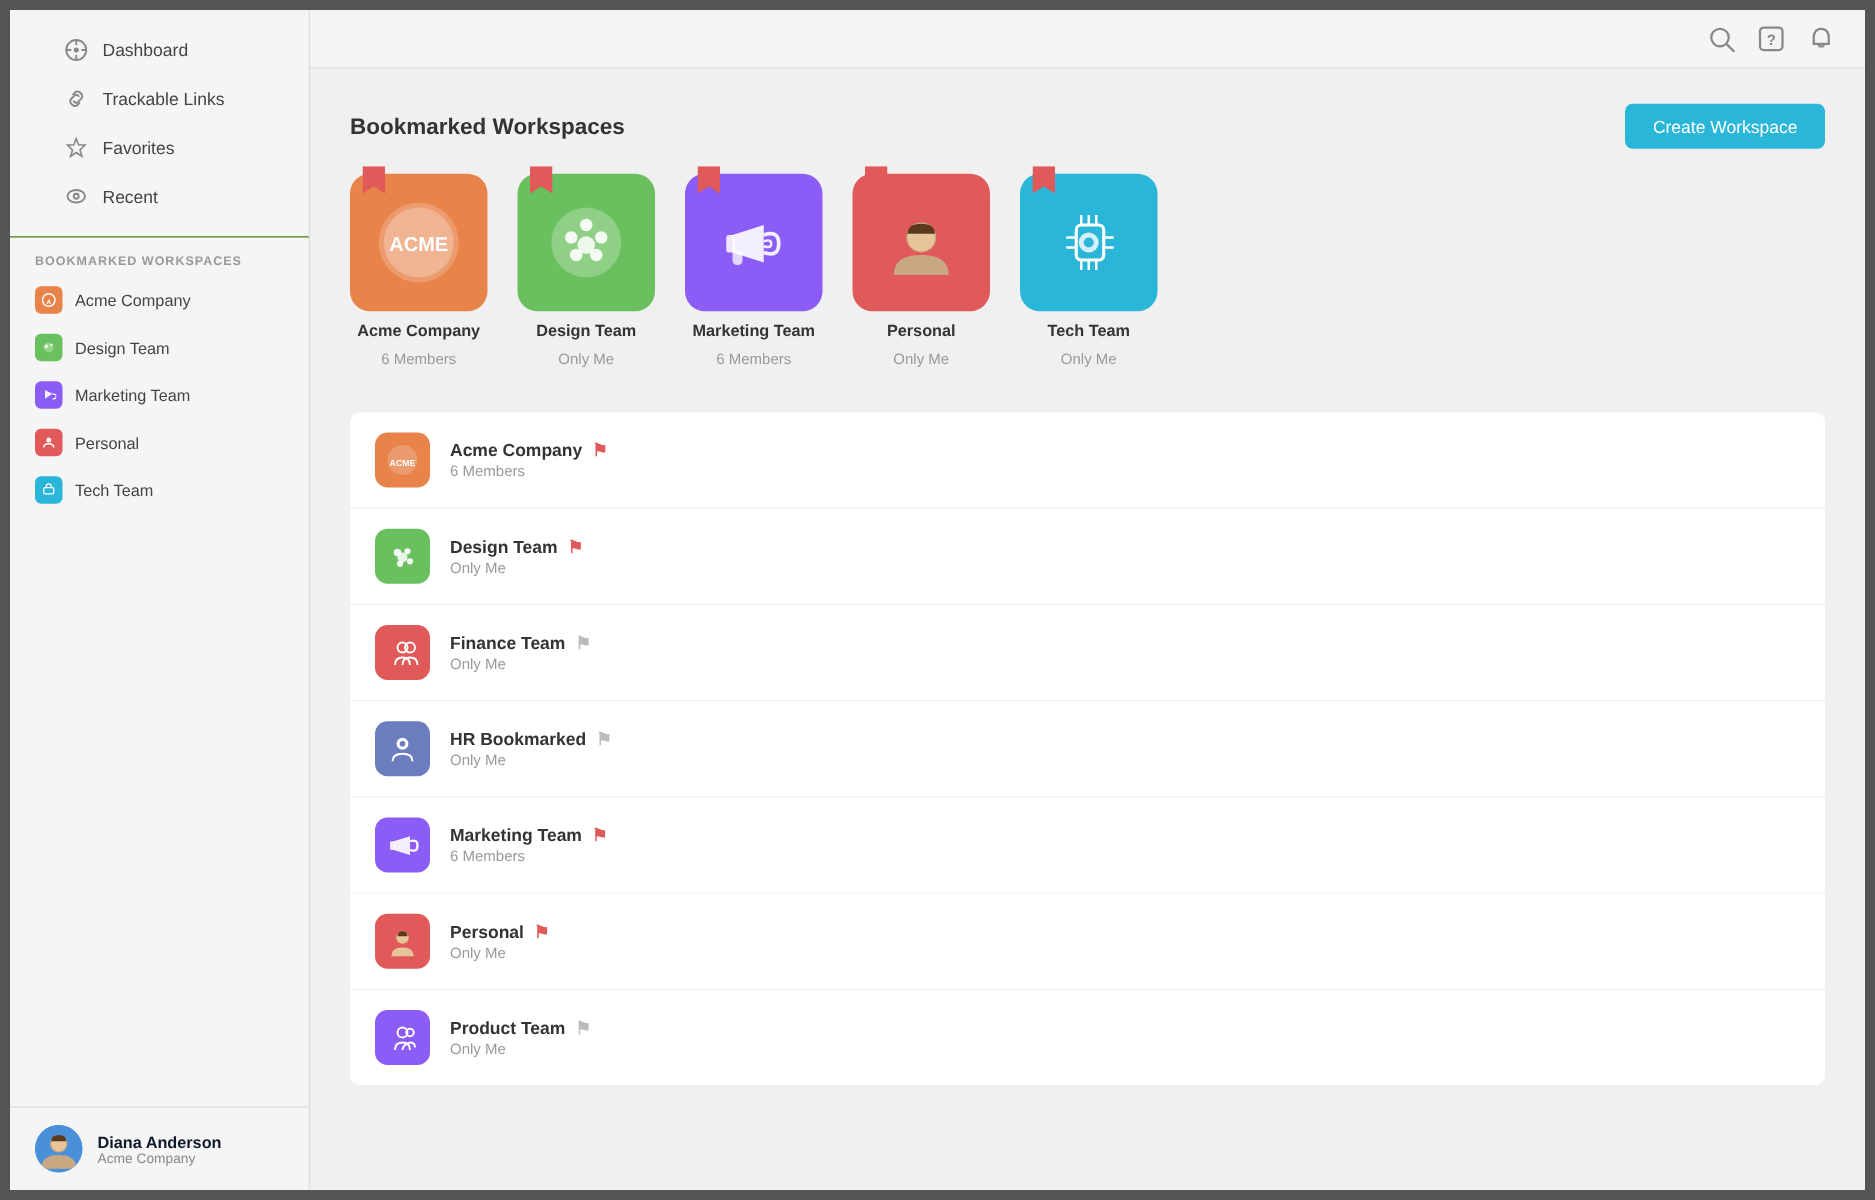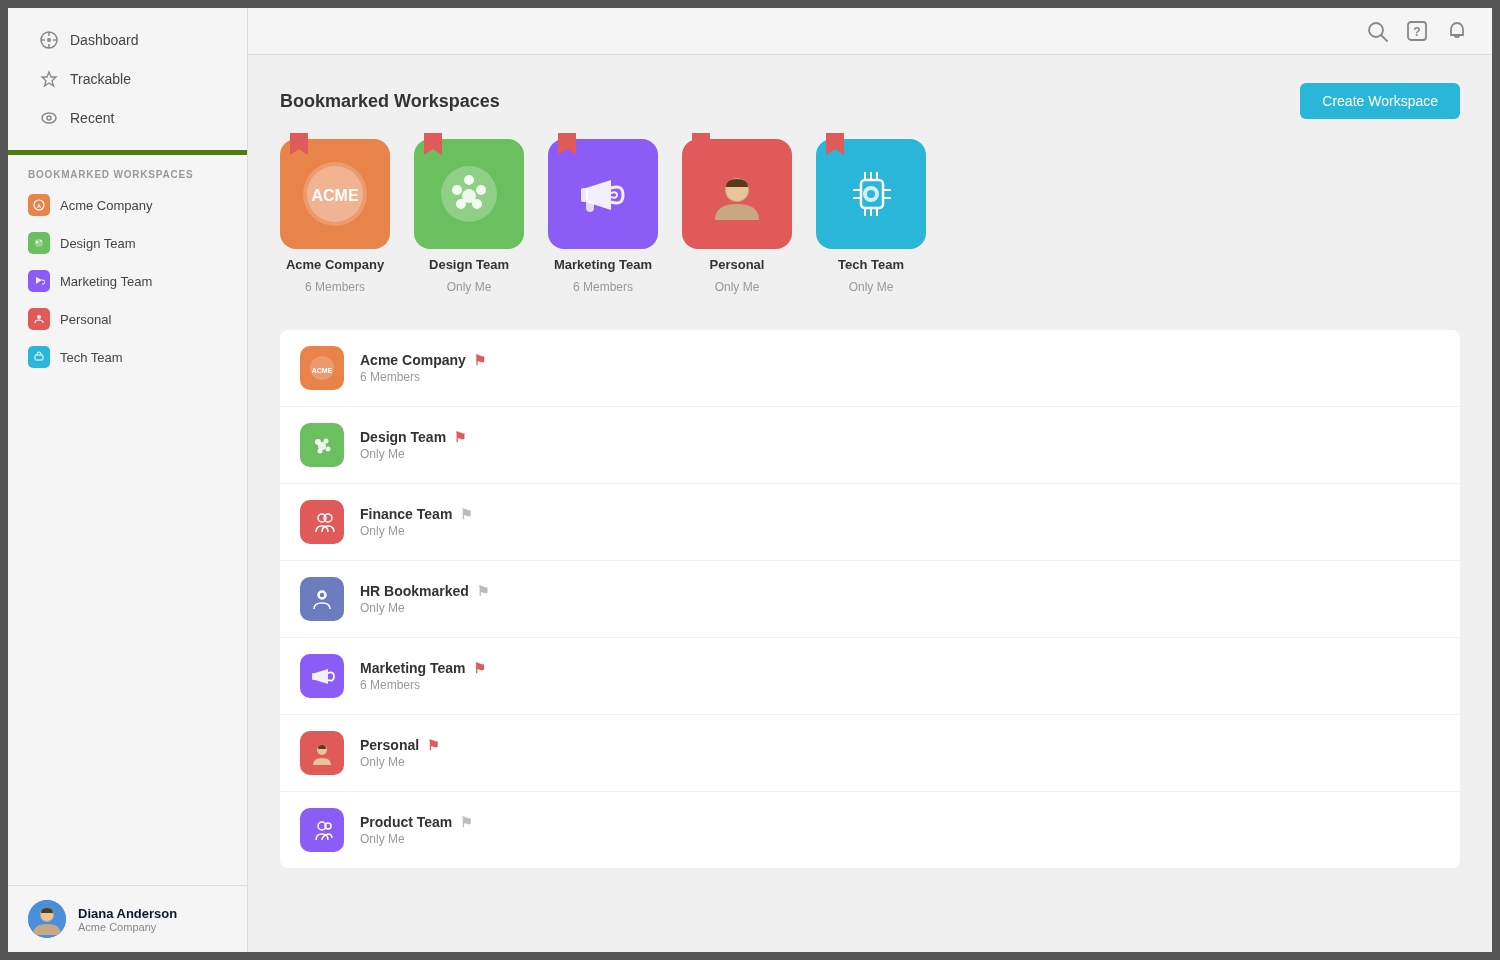--- a/index.html
+++ b/index.html
@@ -6,21 +6,21 @@
     body { font-family: -apple-system, BlinkMacSystemFont, 'Segoe UI', sans-serif; background: #e8e8e8; display: flex; height: 960px; width: 1500px; overflow: hidden; }
 
     
     .app-frame { display: flex; width: 100%; height: 100%; border: 8px solid #555; background: #f0f0f0; }
 
     
     .sidebar { width: 240px; min-width: 240px; background: #f5f5f5; border-right: 1px solid #ddd; display: flex; flex-direction: column; height: 100%; }
     .sidebar-logo { padding: 18px 20px; display: flex; align-items: center; gap: 8px; border-bottom: 1px solid #ddd; }
     .logo-icon { width: 36px; height: 36px; }
 
-    .sidebar-nav { padding: 12px 4px; border-bottom: 5px solid #4d7c0f; }
+    .sidebar-nav { padding: 12px 16px; border-bottom: 1px solid #4d7c0f; }
     .nav-item { display: flex; align-items: center; gap: 12px; padding: 10px 20px; cursor: pointer; font-size: 14px; color: #444; border-radius: 4px; margin: 1px 8px; }
     .nav-item.active { background: #fff; border: 2px solid #e05a5a; border-radius: 6px; font-weight: 500; }
     .nav-icon { width: 18px; height: 18px; flex-shrink: 0; }
 
     .sidebar-section-title { padding: 14px 20px 6px; font-size: 10px; color: #999; font-weight: 600; letter-spacing: 0.8px; text-transform: uppercase; }
 
     .bookmarked-item { display: flex; align-items: center; gap: 10px; padding: 8px 20px; cursor: pointer; font-size: 13px; color: #444; }
     .ws-dot { width: 22px; height: 22px; border-radius: 5px; flex-shrink: 0; display: flex; align-items: center; justify-content: center; font-size: 8px; color: white; font-weight: 700; }
 
     .sidebar-footer { margin-top: auto; border-top: 1px solid #ddd; padding: 14px 20px; display: flex; align-items: center; gap: 12px; }
@@ -75,26 +75,33 @@
           <circle cx="9" cy="9" r="2" fill="#888"></circle>
           <line x1="9" y1="1" x2="9" y2="5" stroke="#888" stroke-width="1.5"></line>
           <line x1="9" y1="13" x2="9" y2="17" stroke="#888" stroke-width="1.5"></line>
           <line x1="1" y1="9" x2="5" y2="9" stroke="#888" stroke-width="1.5"></line>
           <line x1="13" y1="9" x2="17" y2="9" stroke="#888" stroke-width="1.5"></line>
         </svg>
         <span>Dashboard</span>
       </div>
 
 
+      <div class="nav-item">
+        <svg class="nav-icon" viewBox="0 0 18 18" fill="none">
+          <path d="M7 11C7.5 11.9 8.7 12.5 10 12L13 9C14.1 7.9 14.1 6.1 13 5L12 4C10.9 2.9 9.1 2.9 8 4L6.5 5.5" stroke="#888" stroke-width="1.5" stroke-linecap="round"></path>
+          <path d="M11 7C10.5 6.1 9.3 5.5 8 6L5 9C3.9 10.1 3.9 11.9 5 13L6 14C7.1 15.1 8.9 15.1 10 14L11.5 12.5" stroke="#888" stroke-width="1.5" stroke-linecap="round"></path>
+        </svg>
+        <span>Trackable Links</span>
+      </div>
 
       <div class="nav-item">
         <svg class="nav-icon" viewBox="0 0 18 18" fill="none">
           <polygon points="9,2 11,7 16,7 12,11 13.5,16 9,13 4.5,16 6,11 2,7 7,7" stroke="#888" stroke-width="1.3" fill="none"></polygon>
         </svg>
-        <span>Trackable</span>
+        <span>Favorites</span>
       </div>
 
       <div class="nav-item">
         <svg class="nav-icon" viewBox="0 0 18 18" fill="none">
           <ellipse cx="9" cy="9" rx="7" ry="5" stroke="#888" stroke-width="1.5"></ellipse>
           <circle cx="9" cy="9" r="2" stroke="#888" stroke-width="1.5"></circle>
         </svg>
         <span>Recent</span>
       </div>
     </nav>

